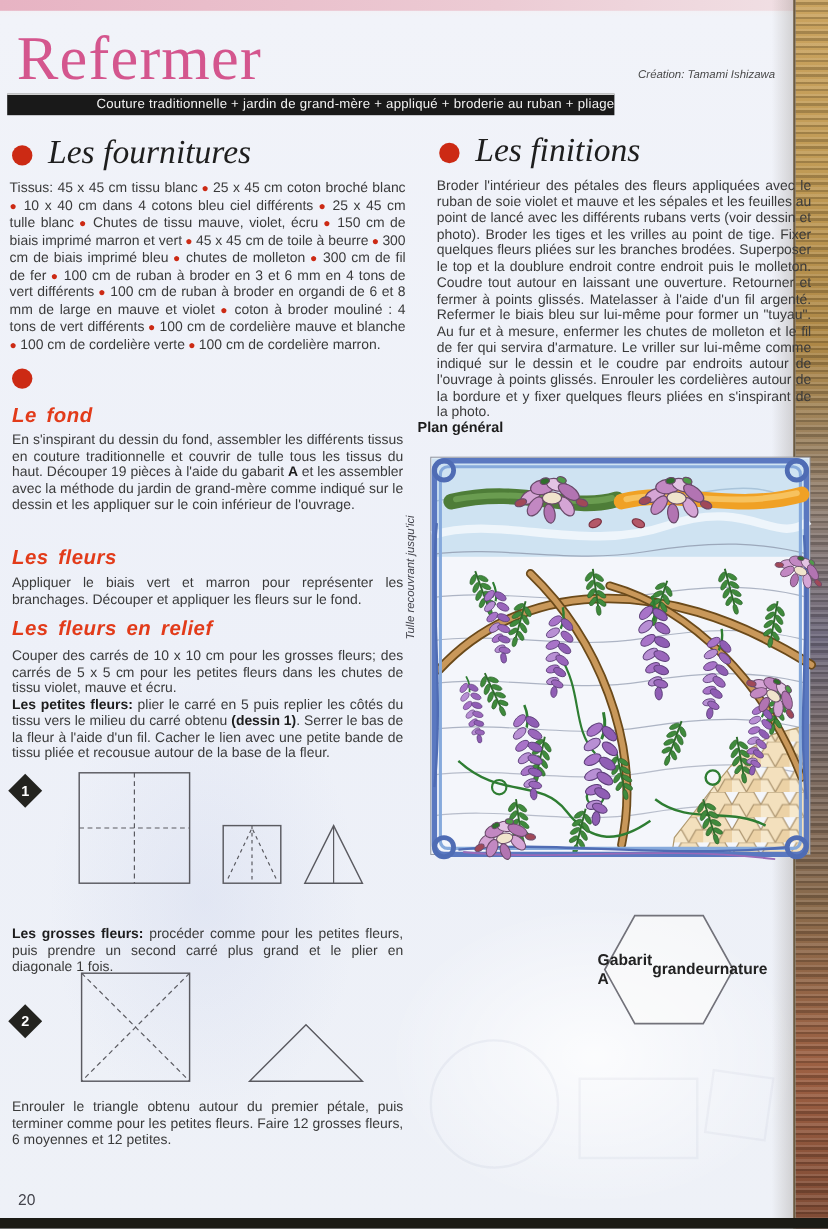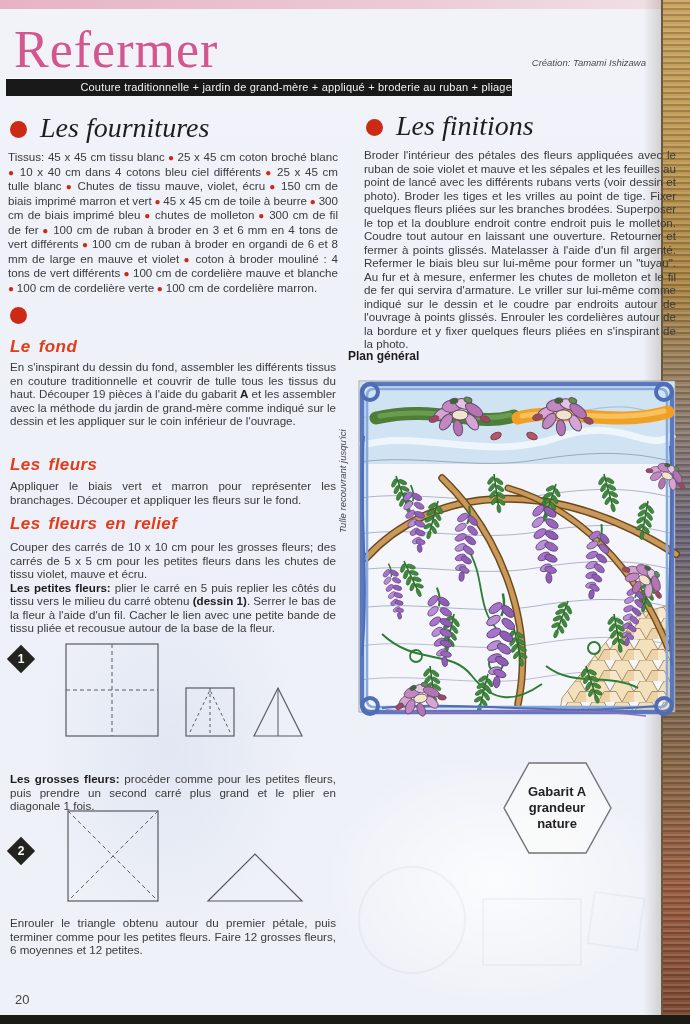--- a/index.html
+++ b/index.html
@@ -46,21 +46,21 @@
   .pgnum { position:absolute; left:15px; top:977px; font-size:13px; color:#44444c;margin-top:15px; }
 
   .diamond-badge { position:relative; width:26px; height:26px; flex:0 0 auto; }
   .diamond-badge .dshape { position:absolute; left:3px; top:3px; width:20px; height:20px; background:#23231f; transform:rotate(45deg); }
   .diamond-badge .dnum { position:absolute; inset:0; color:#fff; font-size:12px; font-weight:bold; text-align:center; line-height:26px; }
 
   .vtext { position:absolute; left:337px; top:533px; transform-origin:0 0; transform:rotate(-90deg);
     font-size:9.5px; font-style:italic; color:#44444c; white-space:nowrap; }
 
   .hexwrap { position:absolute; left:498px; top:756px; width:118px; height:104px; }
-  .hexwrap .hextext { position:absolute; inset:0; display:flex; flex-direction:column; justify-content:center;
+  .hexwrap .hextext { position:absolute; inset:0; display:flex; flex-direction:row; justify-content:flex-start;
     align-items:center; font-size:13px; font-weight:bold; color:#222; line-height:16px; }
 
   .ghost { position:absolute; left:352px; top:858px; width:300px; height:148px; opacity:.55; pointer-events:none; }
   .ghost .gc { position:absolute; left:6px; top:8px; width:108px; height:108px; border-radius:50%; border:2px solid rgba(120,130,165,.14); }
   .ghost .gr1 { position:absolute; left:130px; top:40px; width:100px; height:68px; border:2px solid rgba(120,130,165,.13); }
   .ghost .gr2 { position:absolute; left:238px; top:36px; width:52px; height:54px; border:2px solid rgba(120,130,165,.12); transform:rotate(8deg); }
   .ghost .gt { position:absolute; left:120px; top:4px; font-weight:bold; font-size:13px; color:rgba(120,130,165,.16); }
 </style>
 </head>
 <body>

